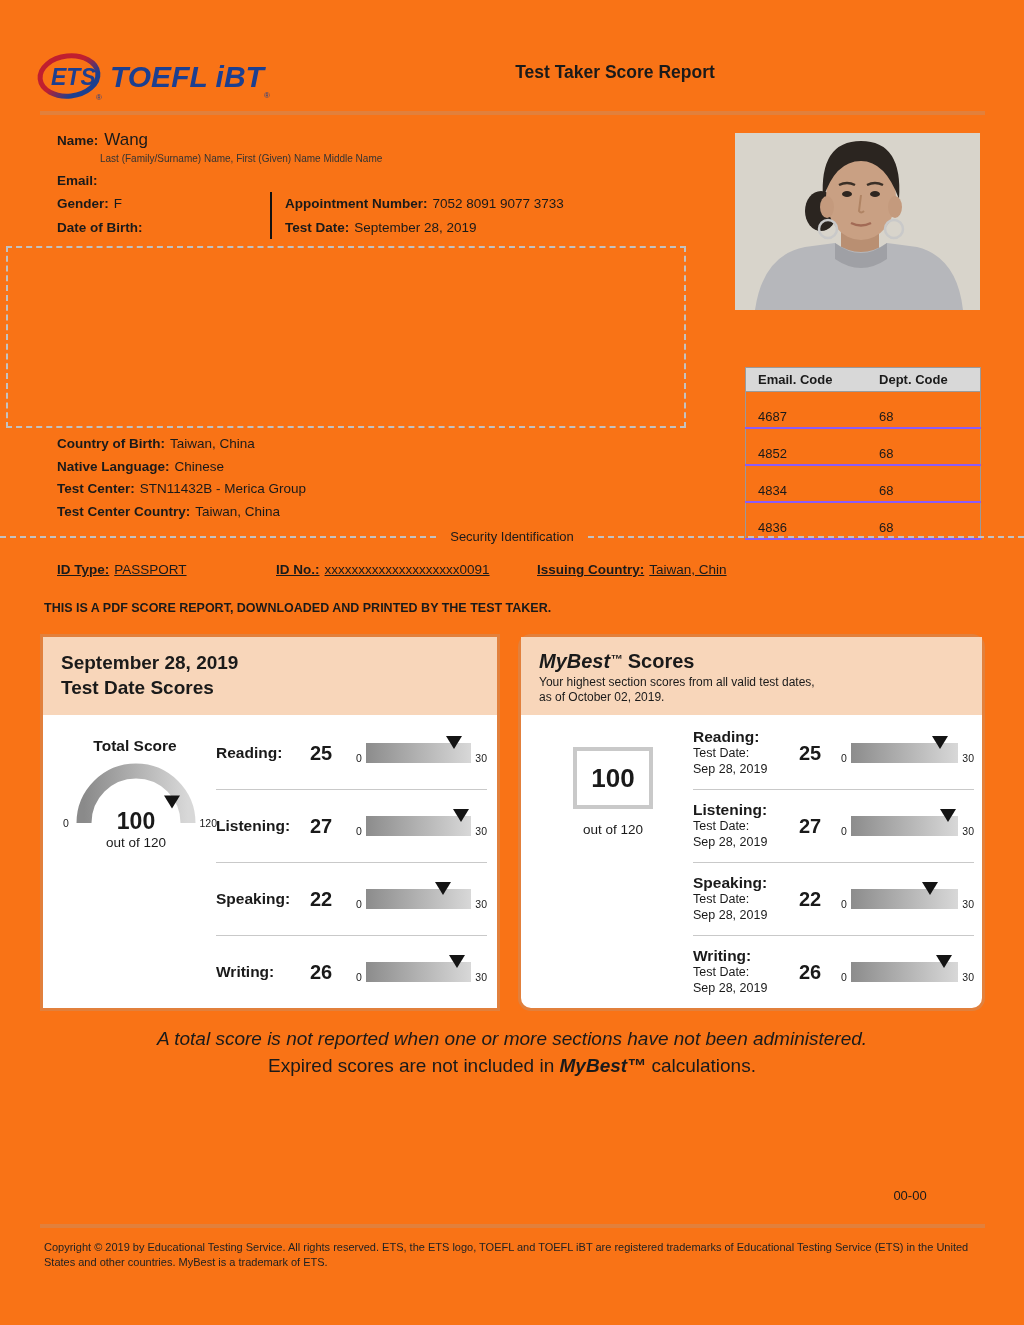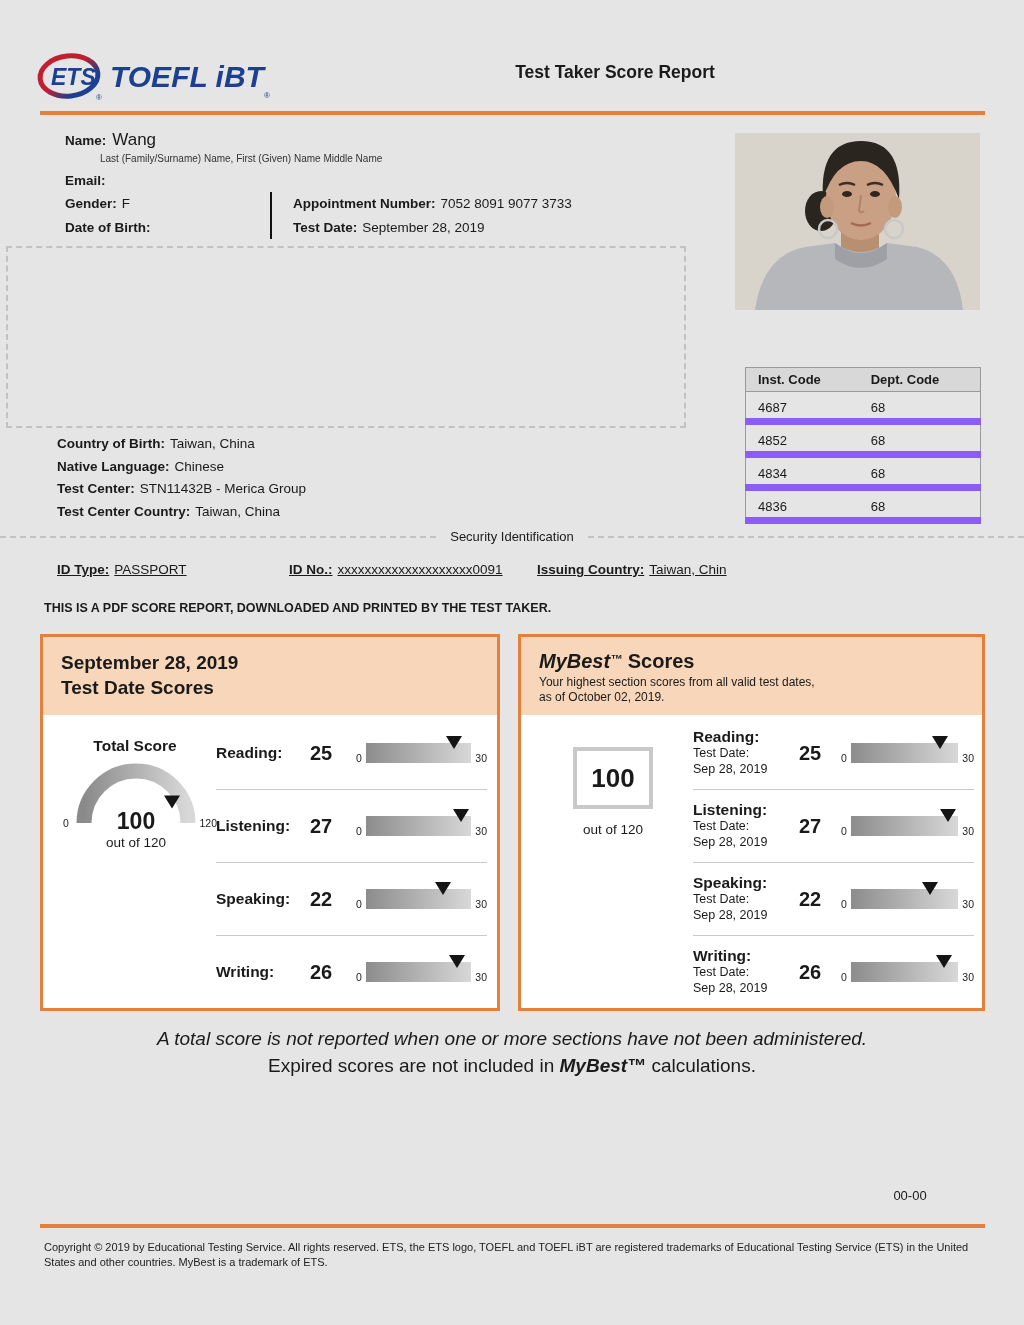--- a/index.html
+++ b/index.html
@@ -1,66 +1,66 @@
 <!DOCTYPE html>
 <html><head>
 <meta charset="utf-8">
 <style>
   html,body{margin:0;padding:0;background:#ffffff;}
-  .page{position:relative;width:1024px;height:1325px;background:#e5e5e5;
+  .page{position:relative;width:1024px;height:1325px;background:#f97316;
         font-family:"Liberation Sans",sans-serif;color:#1a1a1a;overflow:hidden;}
   .abs{position:absolute;}
   .lbl{font-weight:bold;}
   .val{font-weight:normal;margin-left:5px;}
 
   
   .logo{left:36px;top:48px;}
   .report-title{left:400px;top:62px;width:430px;text-align:center;font-size:17.5px;font-weight:bold;}
   .rule{height:4px;background:#E2803C;}
   .rule-top{left:40px;top:111px;width:945px;}
   .rule-bottom{left:40px;top:1224px;width:945px;}
 
   
-  .p-line{font-size:13.5px;margin-left:8px;}
+  .p-line{font-size:13.5px;}
   .p-name{left:57px;top:130px;}
   .name-val{font-size:17px;font-weight:normal;margin-left:6px;}
   .p-hint{left:100px;top:153px;font-size:10px;color:#333;}
   .p-email{left:57px;top:173px;}
   .p-gender{left:57px;top:196px;}
   .p-dob{left:57px;top:220px;}
   .vdiv{left:270px;top:192px;width:2px;height:47px;background:#111;}
   .p-appt{left:285px;top:196px;}
   .p-testdate{left:285px;top:220px;}
 
   .dashed-box{left:6px;top:246px;width:676px;height:178px;border:2px dashed #c2c2c2;}
 
   .photo{left:735px;top:133px;width:245px;height:177px;}
 
   
   .codes{left:745px;top:367px;width:236px;}
   .codes-table{width:100%;border-collapse:collapse;font-size:13px;border:1px solid #9a9a9a;}
   .codes-table th{background:#D8D8D8;font-weight:bold;text-align:left;padding:4px 0 4px 12px;border-bottom:1px solid #9a9a9a;}
-  .codes-table td{padding:8px 0 3px 12px;border-bottom:7px solid #8b5cf6;}
+  .codes-table td{padding:17px 0 3px 12px;border-bottom:2px solid #8b5cf6;}
 
   .country-block{left:57px;top:433px;font-size:13.5px;line-height:22.5px;}
 
   .security-row{left:0;top:529px;width:1024px;display:flex;align-items:center;gap:14px;font-size:13px;}
   .sec-line{flex:1;border-top:2px dashed #c2c2c2;}
 
   .id-row-item{font-size:13.5px;text-decoration:underline;}
   .id-type{left:57px;top:562px;}
-  .id-no{left:277px;top:562px;padding-left:12px;}
+  .id-no{left:264px;top:562px;padding-left:12px;}
   .id-issuing{left:537px;top:562px;}
 
   .notice{left:44px;top:601px;font-weight:bold;font-size:12.5px;}
 
   
   .score-box{position:absolute;border:3px solid #E2803C;background:#fff;box-sizing:border-box;}
   .box-left{left:40px;top:634px;width:460px;height:377px;}
-  .box-right{left:518px;top:634px;width:467px;height:377px;}
+  .box-right{left:518px;top:634px;width:467px;height:377px;border-radius:13px;}
   .box-header{height:78px;background:#F8D6BA;padding:13px 18px;box-sizing:border-box;}
   .tds-header-line{font-size:19px;font-weight:bold;line-height:1.32;}
   .mybest-title{font-size:20px;font-weight:bold;font-style:italic;line-height:1.1;}
   .mybest-title .tm{font-size:12px;vertical-align:5px;}
   .mybest-title .rest{font-style:normal;}
   .mybest-sub{font-size:12px;line-height:1.28;margin-top:3px;}
   .box-body{position:relative;height:293px;}
 
   
   .total-label{left:22px;top:22px;width:140px;text-align:center;font-weight:bold;font-size:15.5px;}
@@ -170,21 +170,21 @@
       <circle cx="159" cy="96" r="9" fill="none" stroke="#C9C9C9" stroke-width="2.5"></circle>
       <path d="M 20 177 Q 28 122 70 114 L 100 110 Q 126 128 152 110 L 182 114 Q 222 124 228 177 Z" fill="#B6B7BB"></path>
       <path d="M 100 110 Q 126 130 152 110 L 152 126 Q 126 144 100 126 Z" fill="#9FA0A5"></path>
     </svg>
   </div>
 
   <div class="abs codes">
     <table class="codes-table">
       <thead>
         <tr>
-          <th>Inst. Code</th>
+          <th>Email. Code</th>
           <th>Dept. Code</th>
         </tr>
       </thead>
       <tbody>
         <tr>
           <td>4687</td>
           <td>68</td>
         </tr>
         <tr>
           <td>4852</td>

